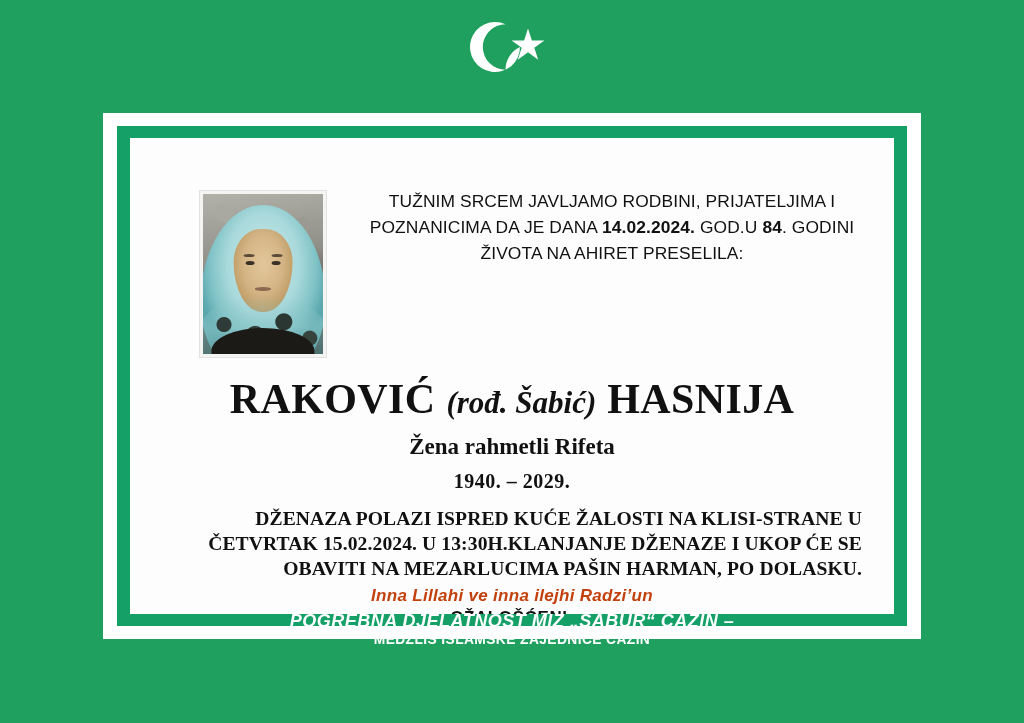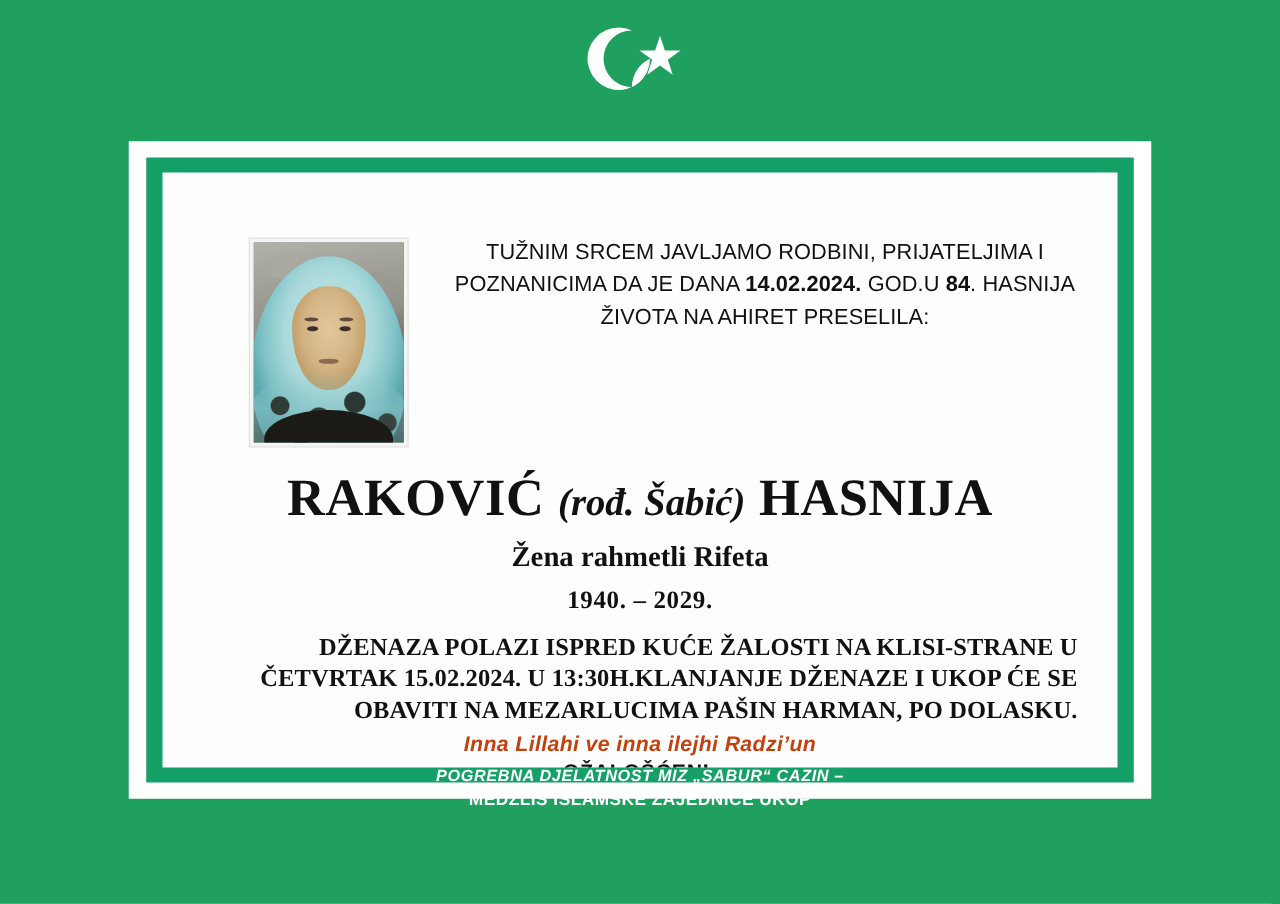--- a/index.html
+++ b/index.html
@@ -274,21 +274,21 @@
     left: 0; right: 0;
     top: 612px;
     text-align: center;
     color: #ffffff;
     font-family: "Liberation Sans", sans-serif;
   }
   .footer .l1,
   .footer .l2 {
     font-style: italic;
     font-weight: 700;
-    font-size: 13px;
+    font-size: 18px;
     line-height: 18px;
     letter-spacing: 0.5px;
   }
   .footer .l3 {
     font-weight: 700;
     font-size: 13.8px;
     line-height: 19px;
     letter-spacing: 0.4px;
   }
 </style>
@@ -321,21 +321,21 @@
                 <div class="ph-eye r"></div>
                 <div class="ph-mouth"></div>
               </div>
               <div class="ph-floral"></div>
               <div class="ph-shoulder"></div>
             </div>
           </div>
 
           <div class="intro">
             <div>TUŽNIM SRCEM JAVLJAMO RODBINI, PRIJATELJIMA I</div>
-            <div><span>POZNANICIMA DA JE DANA </span><b>14.02.2024.</b><span> GOD.U </span><b>84</b><span>. HASNIJA</span></div>
+            <div><span>POZNANICIMA DA JE DANA </span><b>14.02.2024.</b><span> GOD.U </span><b>84</b><span>. GODINI</span></div>
             <div>ŽIVOTA NA AHIRET PRESELILA:</div>
           </div>
         </div>
 
         <div class="name-block">
           <div class="deceased-name"><span>RAKOVIĆ</span> <span class="maiden">(rođ. Šabić)</span> <span>HASNIJA</span></div>
           <div class="spouse">Žena rahmetli Rifeta</div>
           <div class="years">1940. – 2029.</div>
         </div>
 
@@ -348,16 +348,16 @@
         <div class="dua">Inna Lillahi ve inna ilejhi Radzi’un</div>
 
         <div class="mourners-heading">OŽALOŠĆENI:</div>
 
       </div>
     </div>
   </div>
 
   <div class="footer">
     <div class="l1">POGREBNA DJELATNOST MIZ „SABUR“ CAZIN –</div>
-    <div class="l3">MEDŽLIS ISLAMSKE ZAJEDNICE UKOP</div>
+    <div class="l3">MEDŽLIS ISLAMSKE ZAJEDNICE CAZIN</div>
   </div>
 
 </div>
 
 </body></html>

